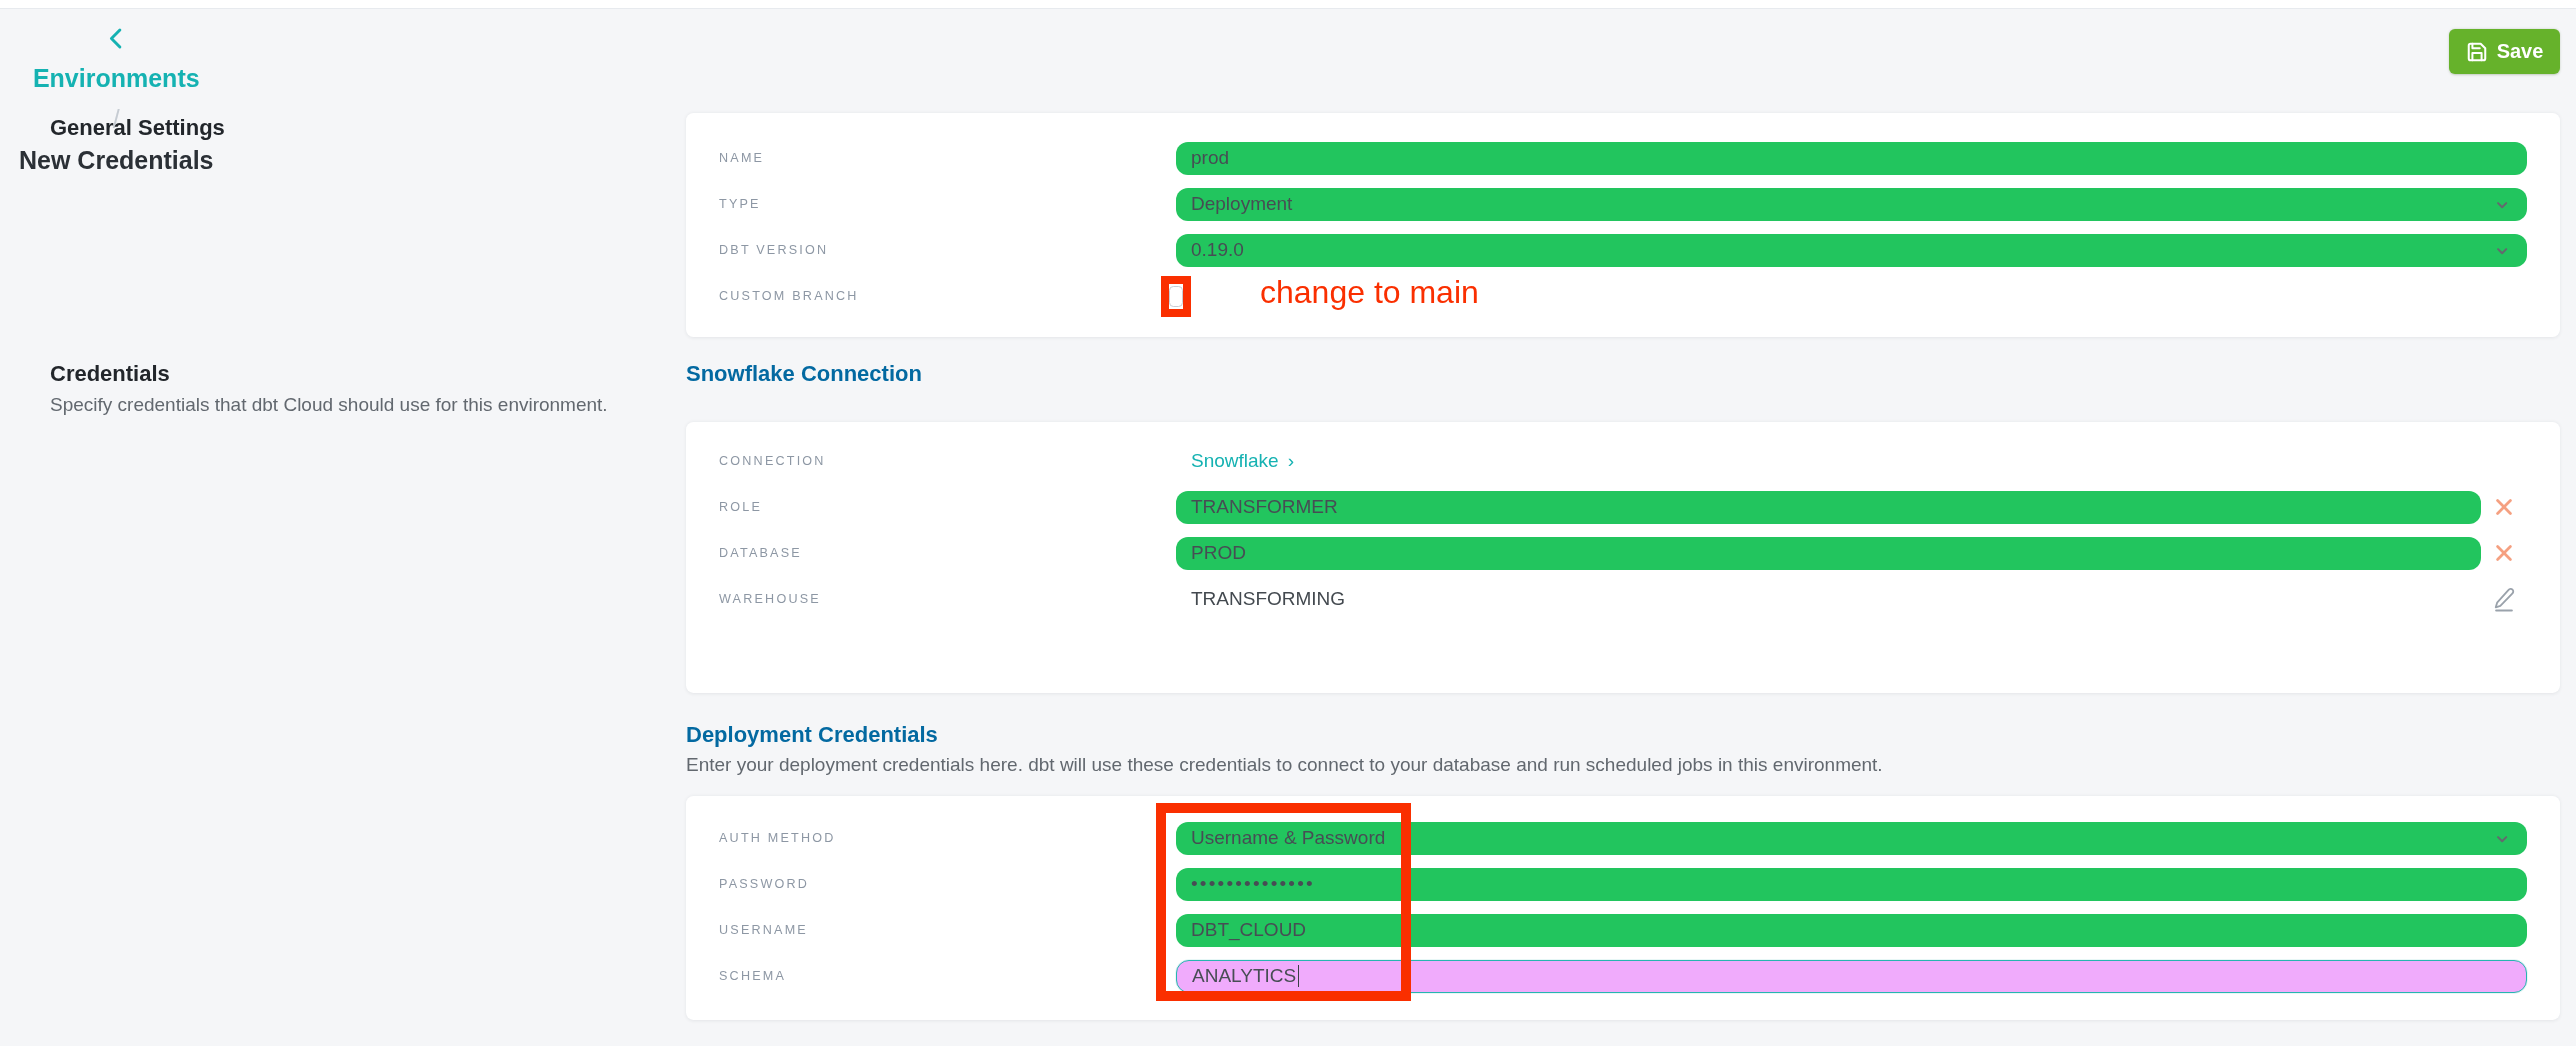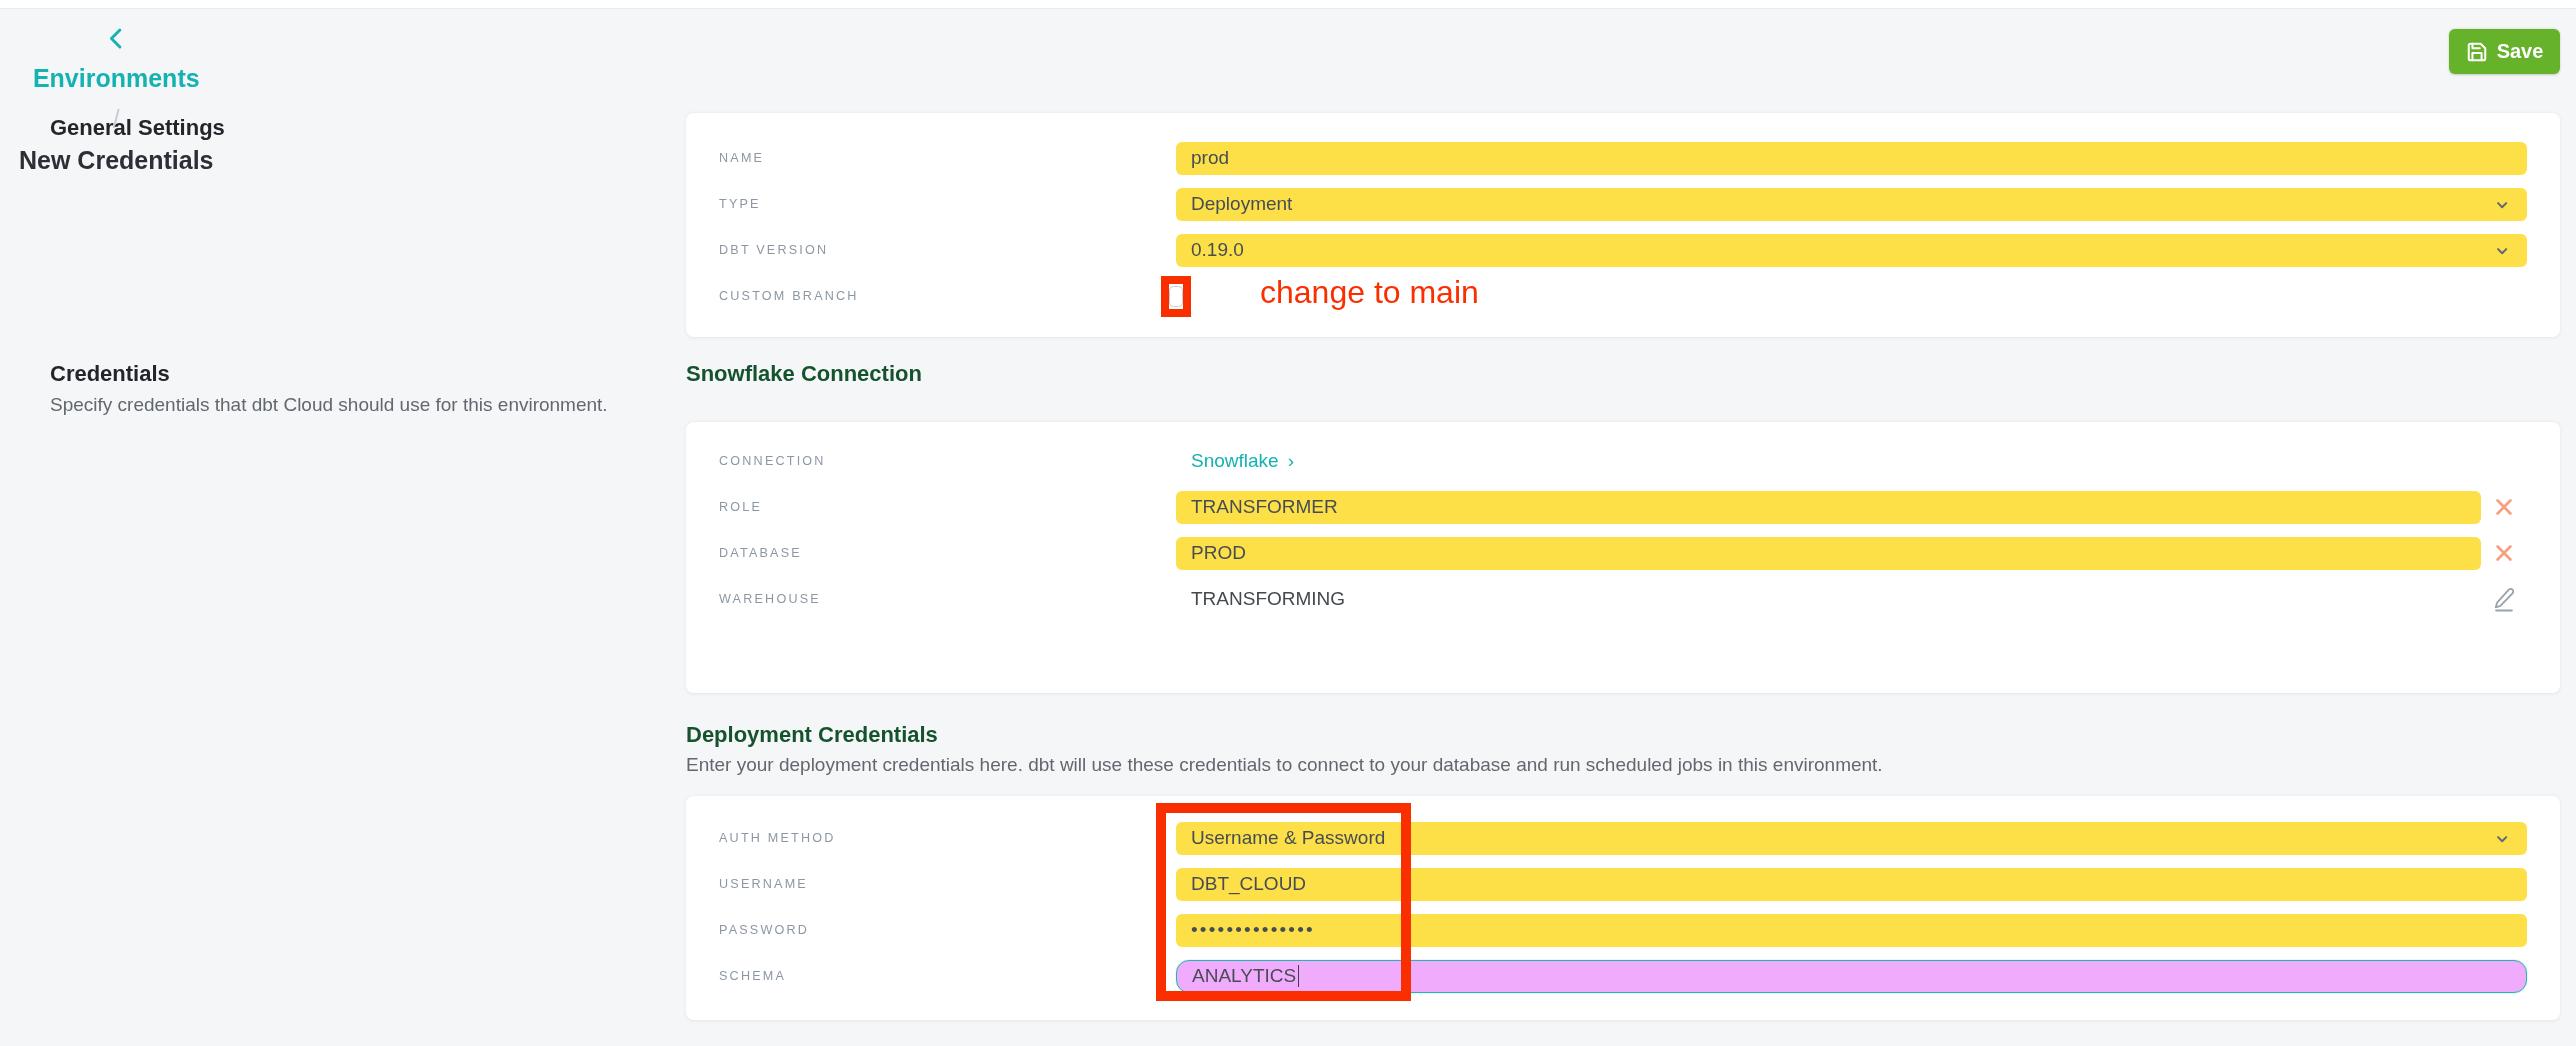--- a/index.html
+++ b/index.html
@@ -44,21 +44,21 @@
     font-size:22px; font-weight:bold; color:#22262b;
   }
   .left-desc {
     position:absolute; left:50px; width:563px;
     font-size:19px; color:#62686f; line-height:25px;
   }
 
   
   .col-title {
     position:absolute; left:686px;
-    font-size:22px; font-weight:bold; color:#14532d;
+    font-size:22px; font-weight:bold; color:#0369a1;
   }
   .col-desc {
     position:absolute; left:686px; width:1814px;
     font-size:19px; color:#62686f; line-height:25px;
   }
 
   
   .card {
     position:absolute; left:686px; width:1874px;
     background:#ffffff; border-radius:7.4px;
@@ -72,21 +72,21 @@
   .flabel {
     width:457px; flex:none;
     font-size:12.6px; letter-spacing:2.2px; color:#8d97a4;
   }
   .control { flex:1; display:flex; align-items:center; position:relative; }
   .icon-slot {
     flex:none; width:46px; display:flex; align-items:center; justify-content:center;
   }
 
   .input {
-    width:100%; height:33px; background:#fde047; border:none; border-radius:6px;
+    width:100%; height:33px; background:#22c55e; border:none; border-radius:12px;
     display:flex; align-items:center; padding:0 15px;
     font-size:19px; color:#474d54; position:relative;
   }
   .select { cursor:pointer;align-items:center; }
   .select .chev { position:absolute; right:16.3px; top:9px; }
 
   .plain-value { font-size:19px; color:#43494f; padding-left:15px; }
 
   .link-teal {
     font-size:19px; color:#15b2b2; padding-left:15px; cursor:pointer;
@@ -254,29 +254,29 @@
           <span>Username &amp; Password</span>
           <span class="chev">
             <svg width="16.3" height="16.3" viewBox="0 0 24 24" fill="none" stroke="#64696e" stroke-width="3" stroke-linecap="round" stroke-linejoin="round">
                 <polyline points="6 9 12 15 18 9"></polyline>
               </svg>
           </span>
         </div>
       </div>
     </div>
     <div class="row">
+      <div class="flabel">PASSWORD</div>
+      <div class="control">
+        <div class="input pw">••••••••••••••</div>
+      </div>
+    </div>
+    <div class="row">
       <div class="flabel">USERNAME</div>
       <div class="control">
         <div class="input">DBT_CLOUD</div>
-      </div>
-    </div>
-    <div class="row">
-      <div class="flabel">PASSWORD</div>
-      <div class="control">
-        <div class="input pw">••••••••••••••</div>
       </div>
     </div>
     <div class="row">
       <div class="flabel">SCHEMA</div>
       <div class="control">
         <div class="input focused">
           <span>ANALYTICS</span>
           <span class="caret"></span>
         </div>
       </div>

